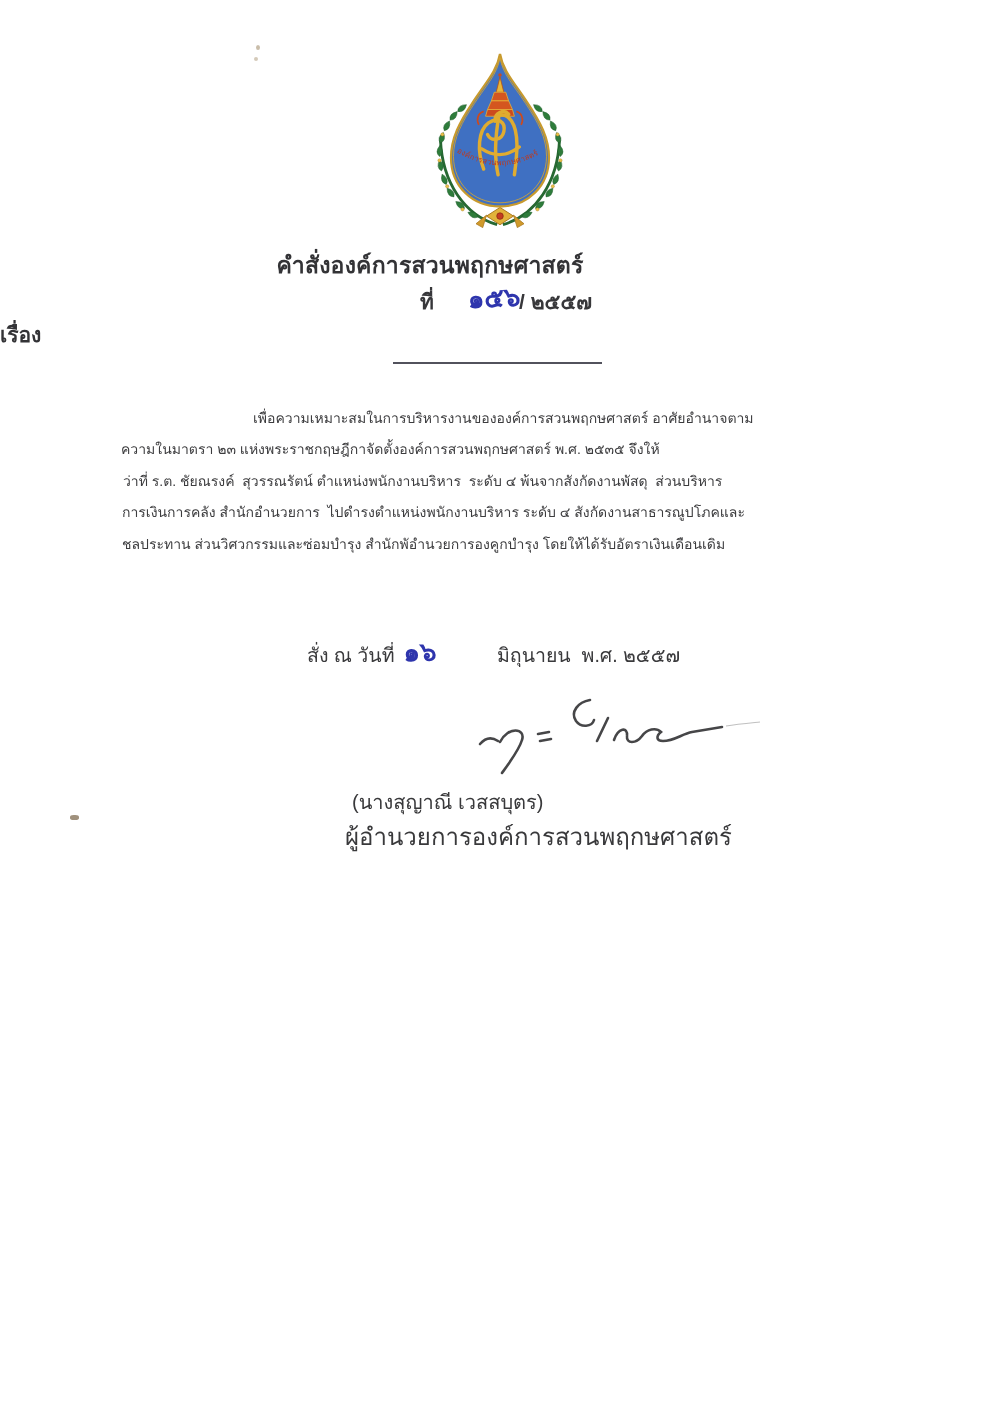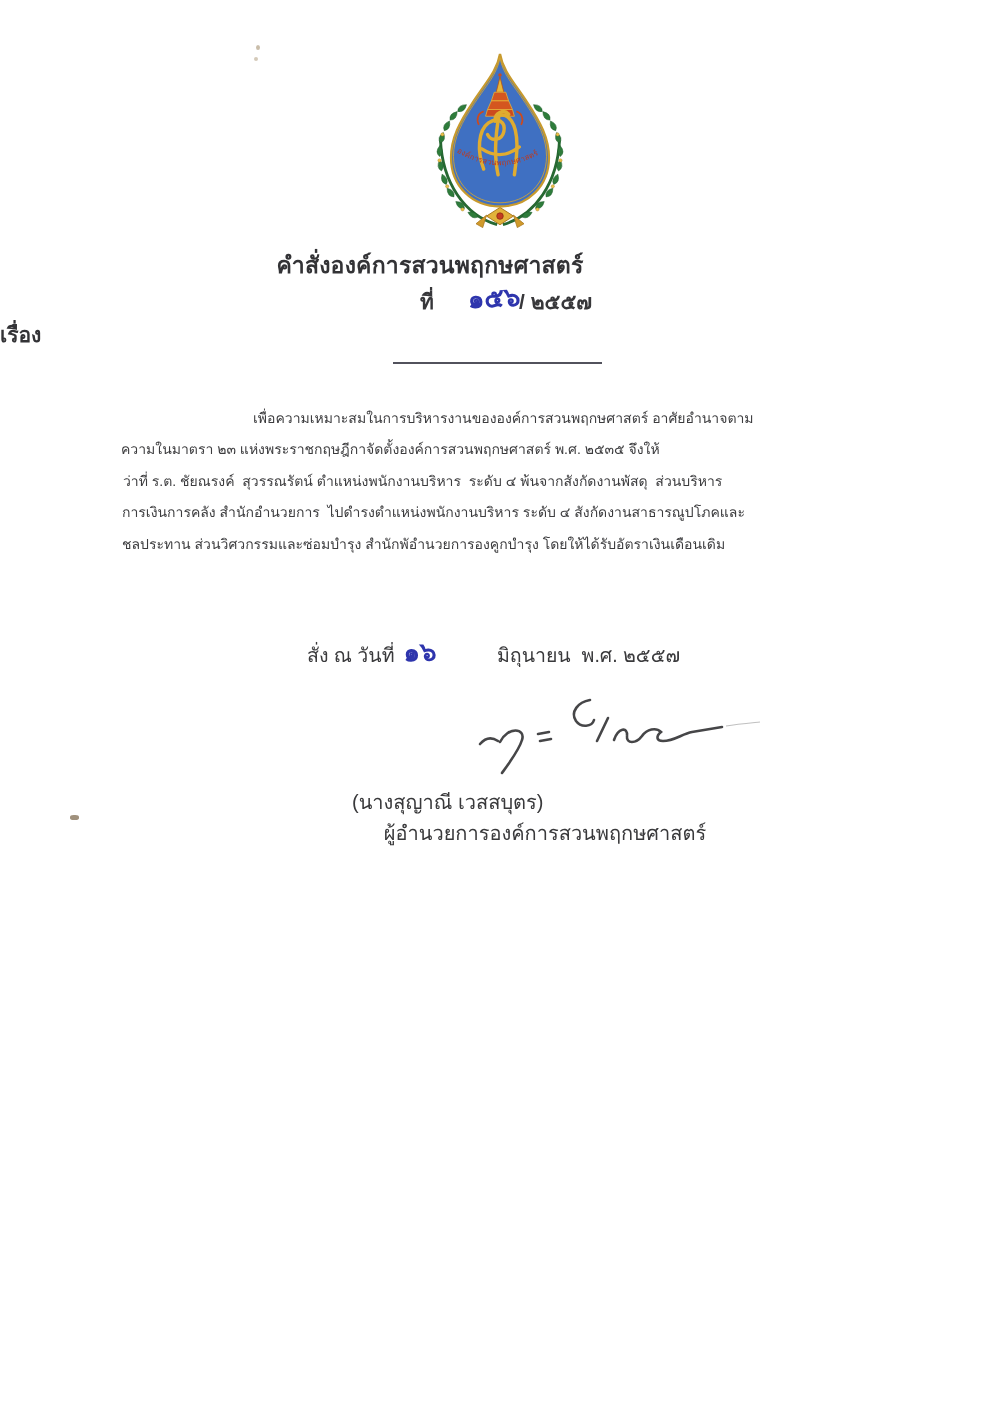--- a/index.html
+++ b/index.html
@@ -25,21 +25,21 @@
   .l3{top:469px;left:123px;}
   .l4{top:500px;left:122px;}
   .l5{top:532px;left:122px;}
   .p2{top:585px;left:244px;}
   .date-prefix{top:640px;left:307px;font-size:19.5px;white-space:pre;}
   .date-hand{top:631px;left:396px;width:48px;text-align:center;font-size:26px;transform:rotate(-2deg);}
   .date-suffix{top:640px;left:449px;font-size:19.5px;white-space:pre;margin-left:48px;}
   
   .sig-svg{left:462px;top:694px;width:310px;height:92px;}
   .sig-name{top:786px;left:352px;width:400px;text-align:left;font-size:20px;color:#39393b;}
-  .sig-role{top:817px;left:345px;width:400px;text-align:center;font-size:20px;color:#39393b;}
+  .sig-role{top:817px;left:345px;width:400px;text-align:left;font-size:24px;color:#39393b;}
   
   .speck{border-radius:50%;}
   .s1{left:256px;top:45px;width:4px;height:5px;background:#b7a78d;opacity:.75;}
   .s2{left:254px;top:57px;width:4px;height:4px;background:#c2b49b;opacity:.7;}
   .s3{left:70px;top:815px;width:9px;height:5px;background:#8f7e66;opacity:.85;border-radius:40%;}
 </style>
 </head>
 <body>
 
 <div class="page">

